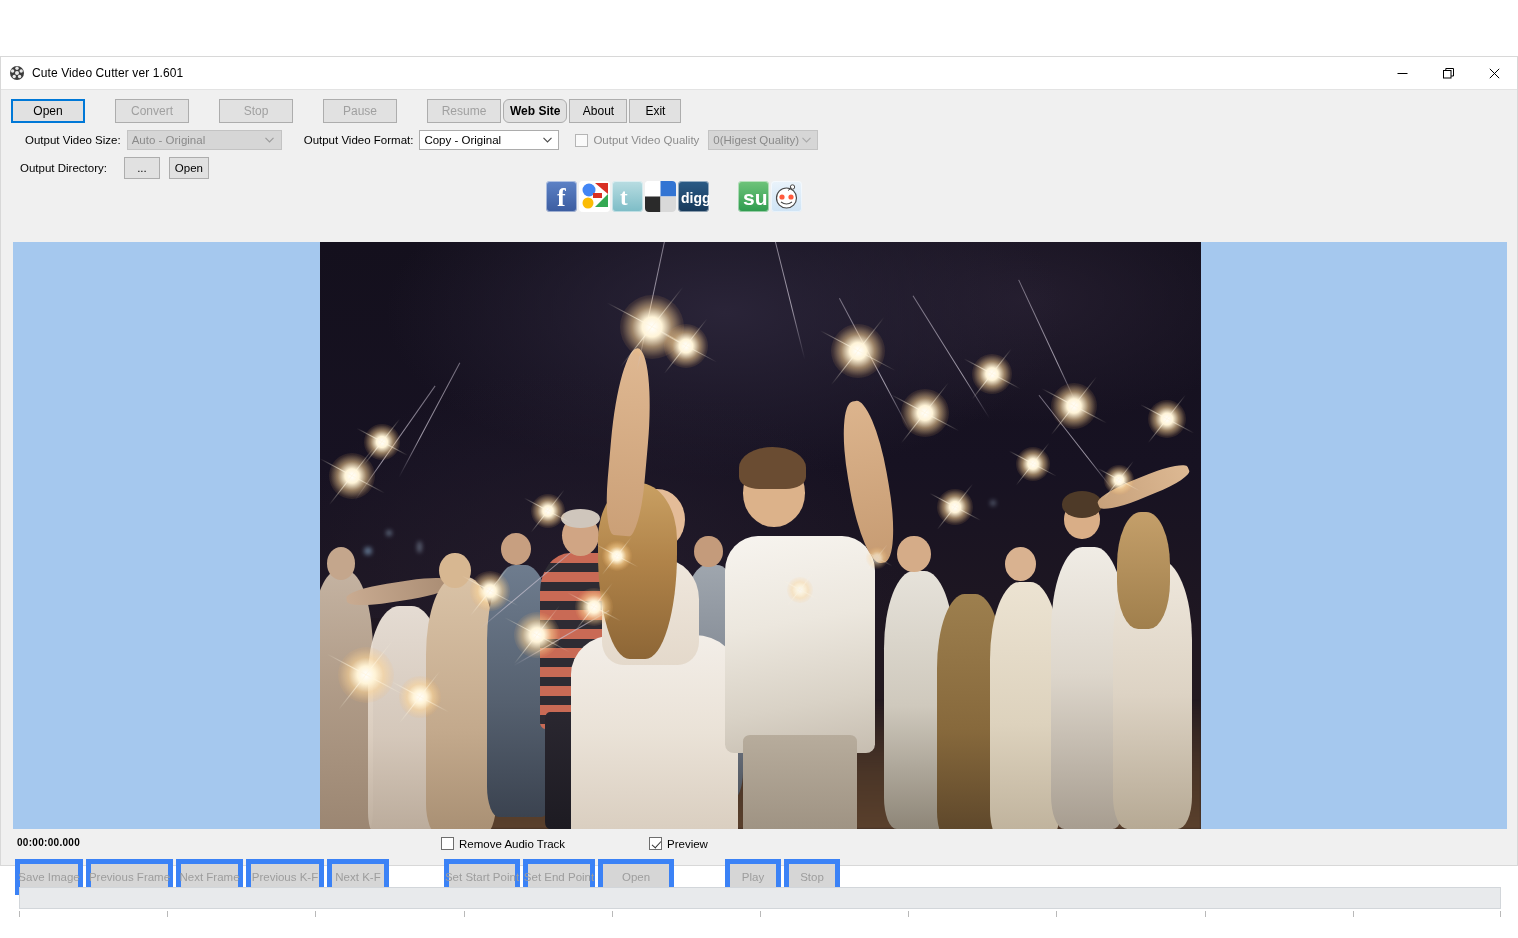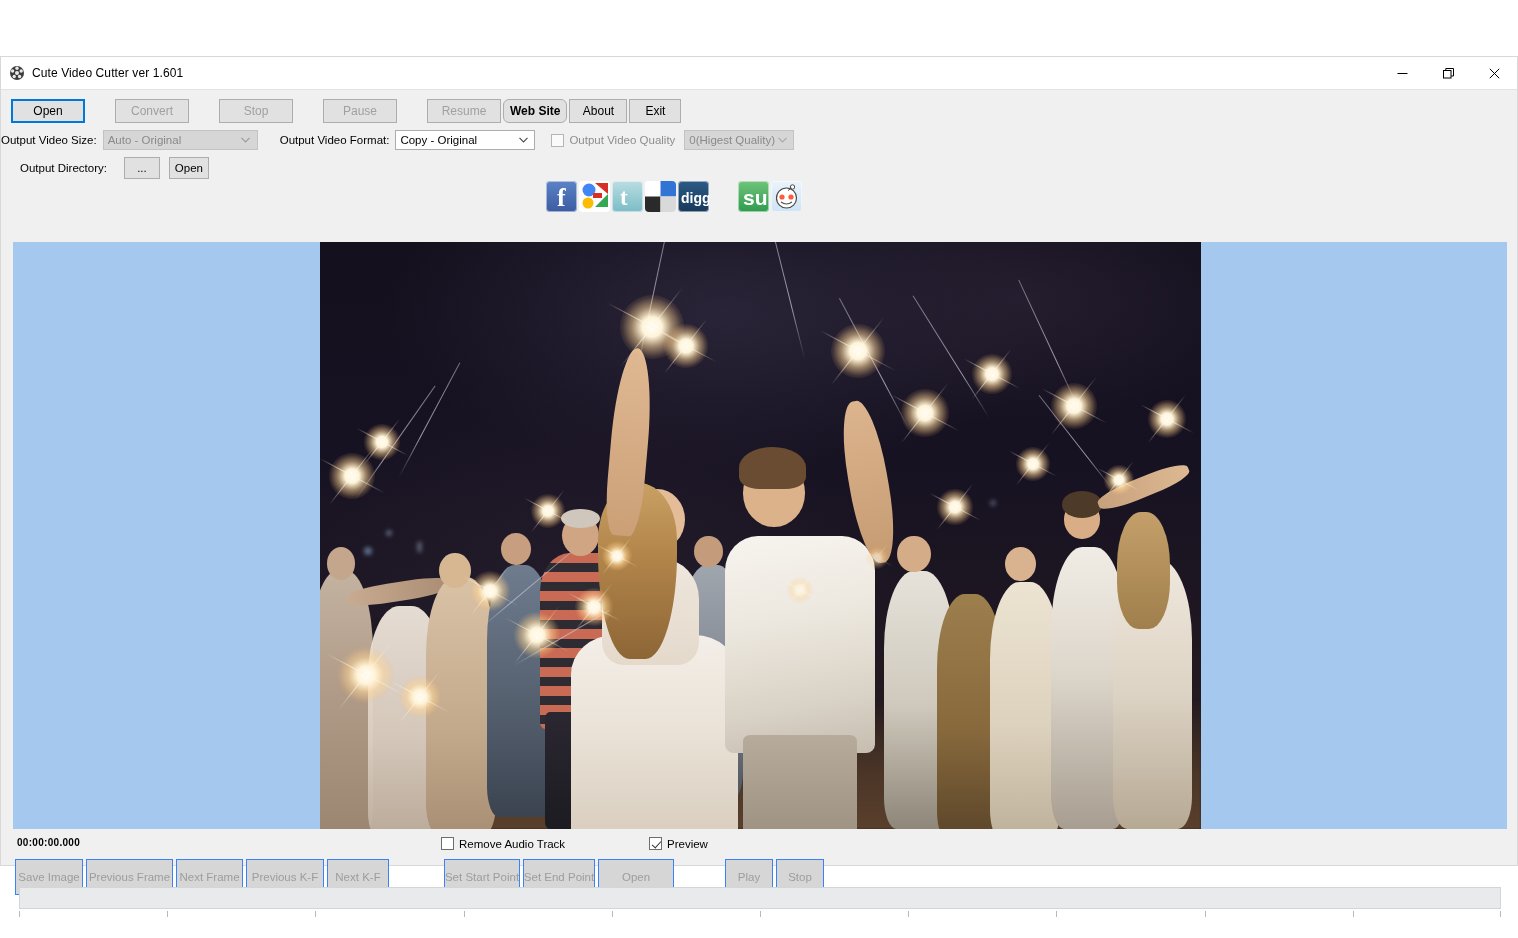--- a/index.html
+++ b/index.html
@@ -310,21 +310,21 @@
   .ctrl-row {
     position: absolute;
     left: 14px;
     top: 30px;
     display: flex;
     align-items: center;
   }
   .cbtn {
     height: 36px;
     background: #d6d6d6;
-    border: 1px solid #3b82f6;
+    border: 5px solid #3b82f6;
     font-size: 11.5px;
     font-family: "Liberation Sans", sans-serif;
     color: #9d9d9d;
     display: flex;
     align-items: center;
     justify-content: center;
     padding: 0 23px;
     margin-right: 3px;
     box-sizing: border-box;
     cursor: default;
@@ -455,21 +455,21 @@
           <circle cx="15.5" cy="17" r="10" fill="#ffffff" stroke="#4a4a4a" stroke-width="1.2"></circle>
           <circle cx="11" cy="16" r="2.6" fill="#ff5a3d"></circle>
           <circle cx="20" cy="16" r="2.6" fill="#ff5a3d"></circle>
           <path d="M10 21 Q15.5 25 21 21" stroke="#4a4a4a" stroke-width="1.2" fill="none"></path>
           <circle cx="21.5" cy="6" r="2.2" fill="#ffffff" stroke="#4a4a4a" stroke-width="1"></circle>
           <line x1="17" y1="9.5" x2="20.5" y2="7" stroke="#4a4a4a" stroke-width="1"></line>
         </svg>
       </a>
     </div>
 
-    <div class="form-row" style="left:0; top:40px;">
+    <div class="form-row" style="left:24px; top:40px;">
       <span class="lbl">Output Video Size:</span>
       <div class="combo disabled" style="width:155px; margin-left:6px;">
         <span>Auto - Original</span>
         <span class="arrow">
           <svg width="9" height="6" viewBox="0 0 9 6">
               <path d="M0.5 0.8 L4.5 5 L8.5 0.8" fill="none" stroke="#9a9a9a" stroke-width="1.1"></path>
             </svg>
         </span>
       </div>
 

